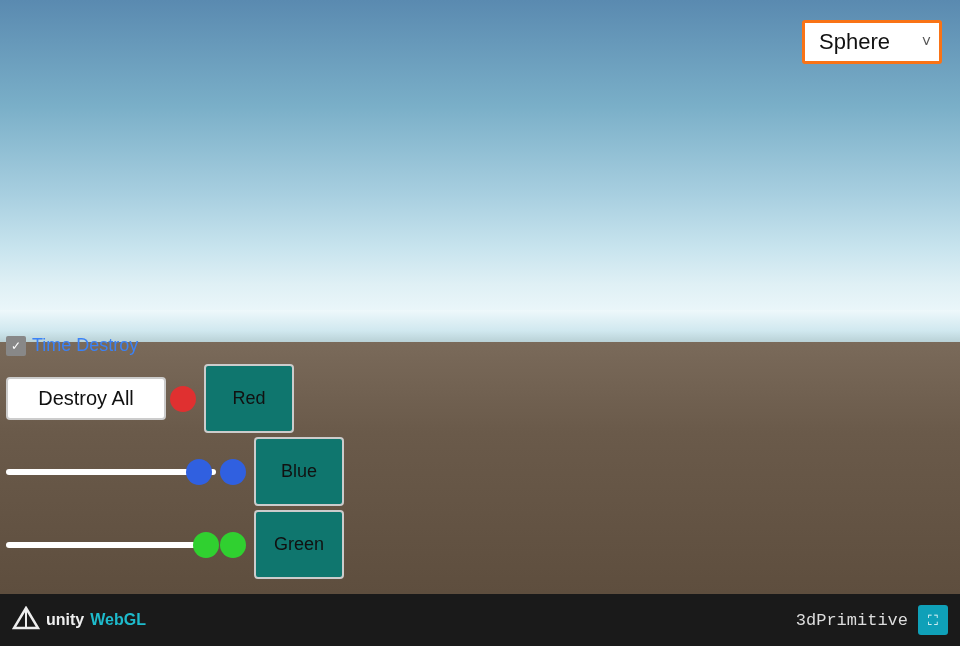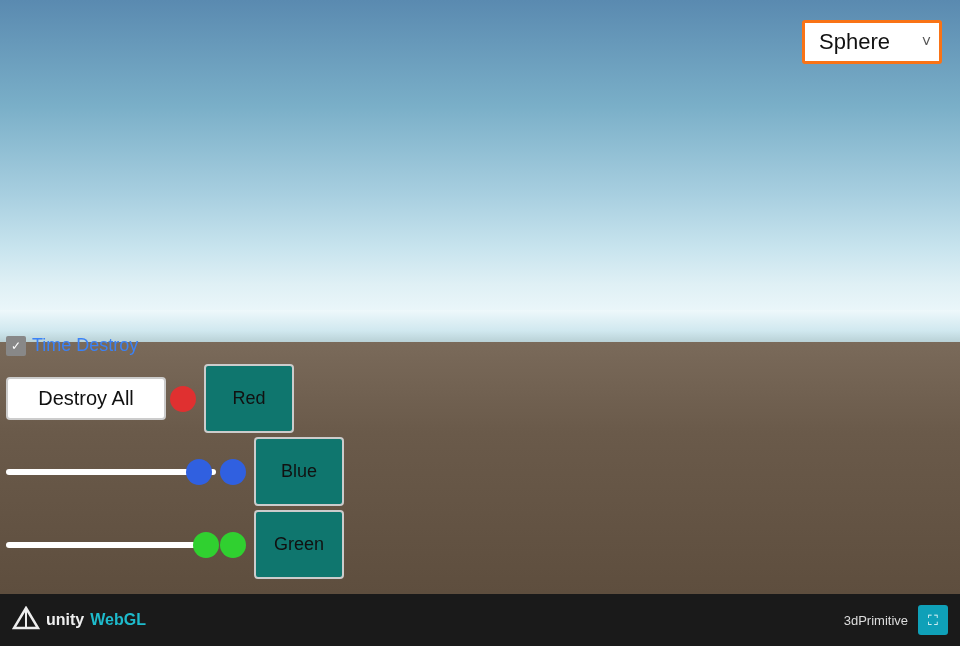--- a/index.html
+++ b/index.html
@@ -234,22 +234,23 @@
       font-weight: 600;
     }
 
     .right-bar {
       display: flex;
       align-items: center;
       gap: 10px;
     }
 
     .app-name {
-      font-size: 13px;
+      font-size: 17px;
       color: #ddd;
+      font-family: Liberation Mono, monospace;
     }
 
     .fullscreen-btn {
       width: 30px;
       height: 30px;
       background: #0fa0b8;
       border-radius: 3px;
       display: flex;
       align-items: center;
       justify-content: center;

